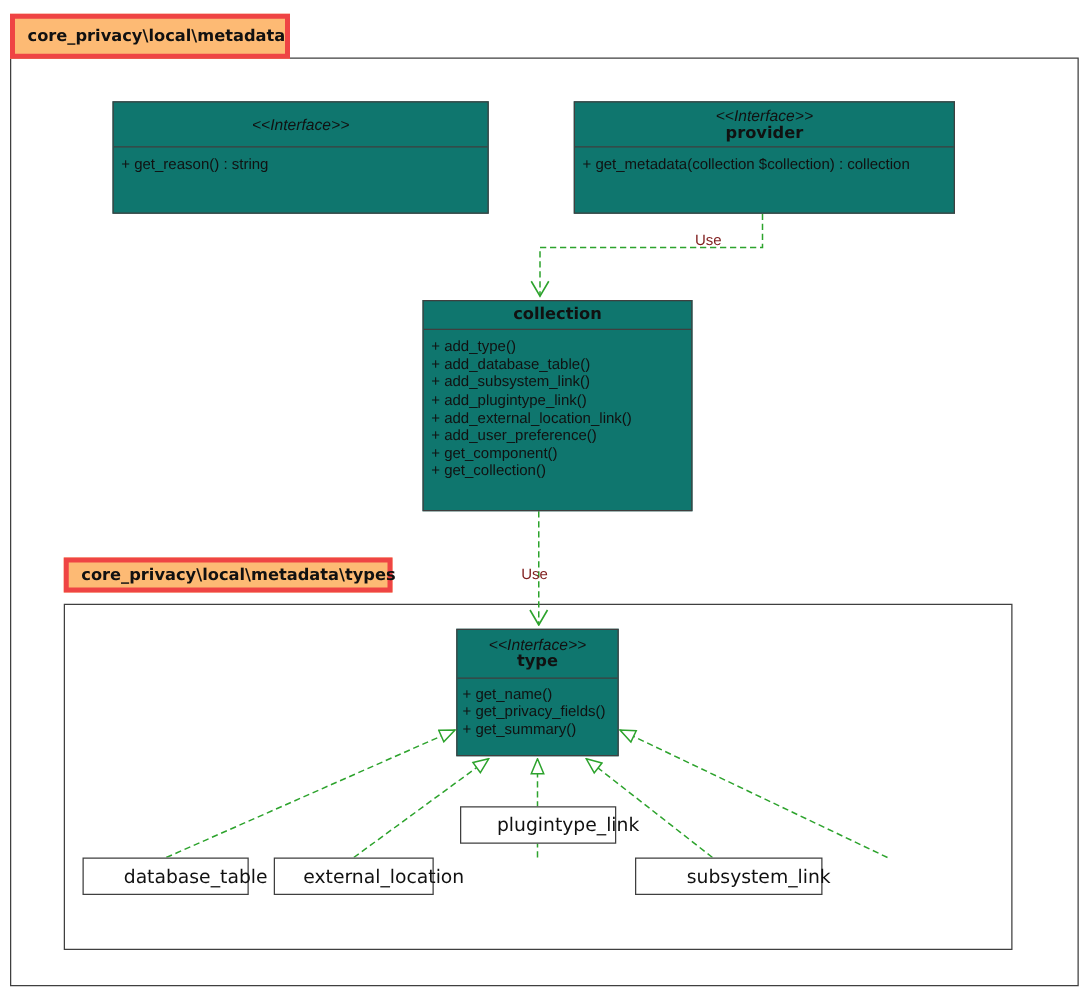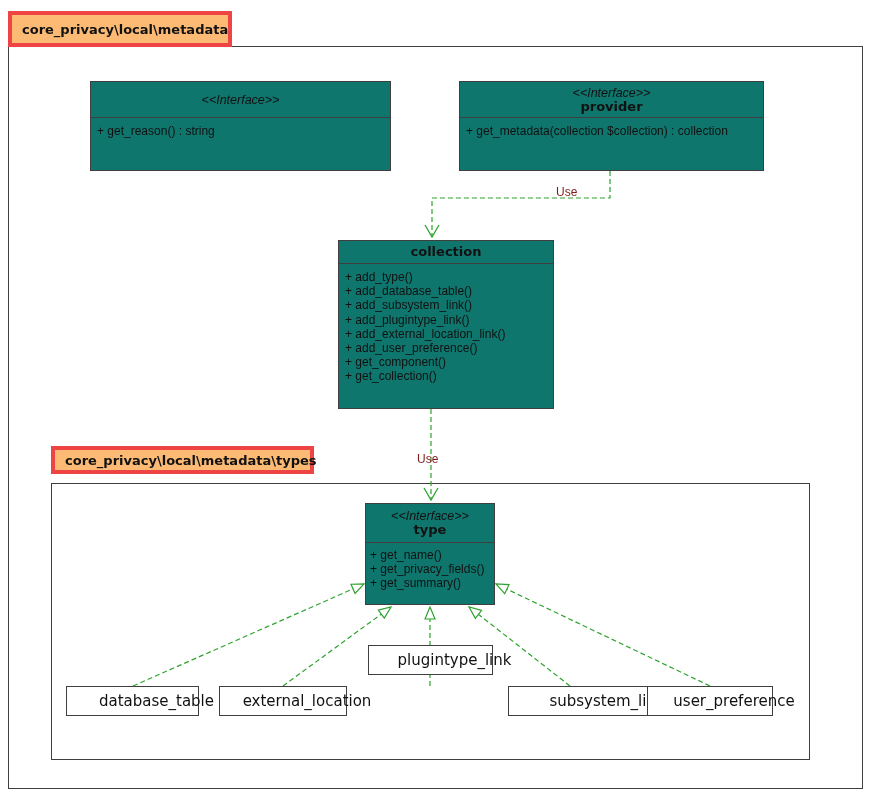--- a/index.html
+++ b/index.html
@@ -187,17 +187,14 @@
   </div>
   <div class="simple-class" style="left:219px; top:686px; width:128px; height:30px;">
     <span>external_location</span>
   </div>
   <div class="simple-class" style="left:368px; top:645px; width:125px; height:30px;justify-content:center;">
     <span>plugintype_link</span>
   </div>
   <div class="simple-class" style="left:508px; top:686px; width:150px; height:30px;">
     <span>subsystem_link</span>
   </div>
-  <div class="simple-class" style="left:647px; top:686px; width:126px; height:30px;">
-    <span>user_preference</span>
-  </div>
 
 </div>
 
 </body></html>

